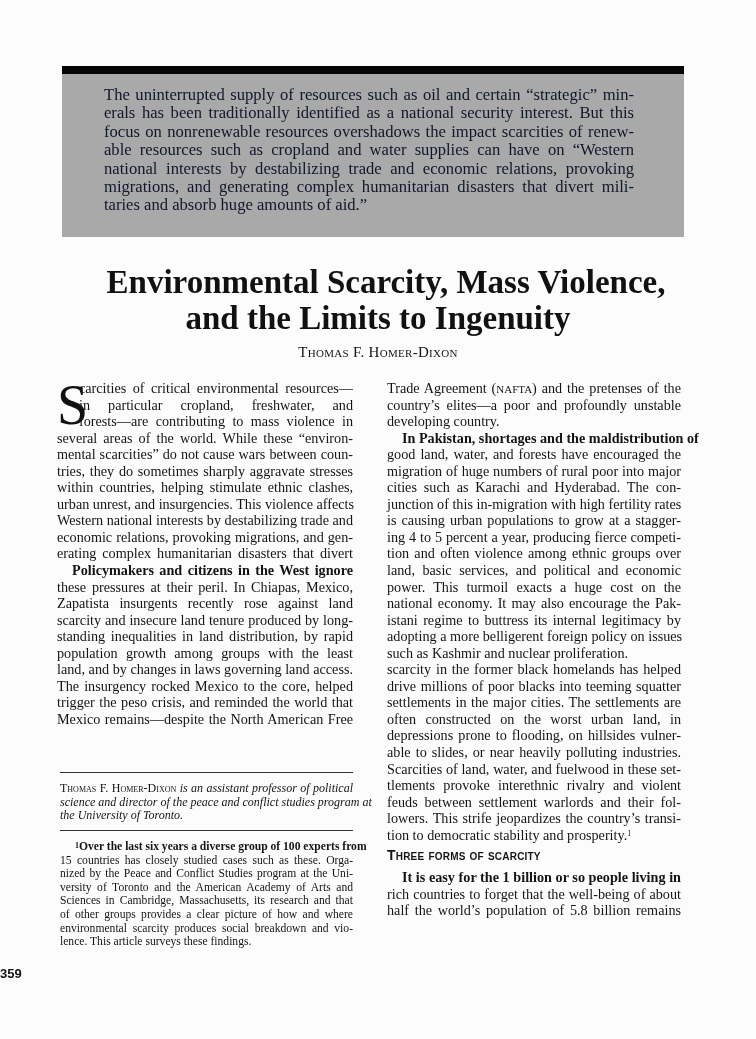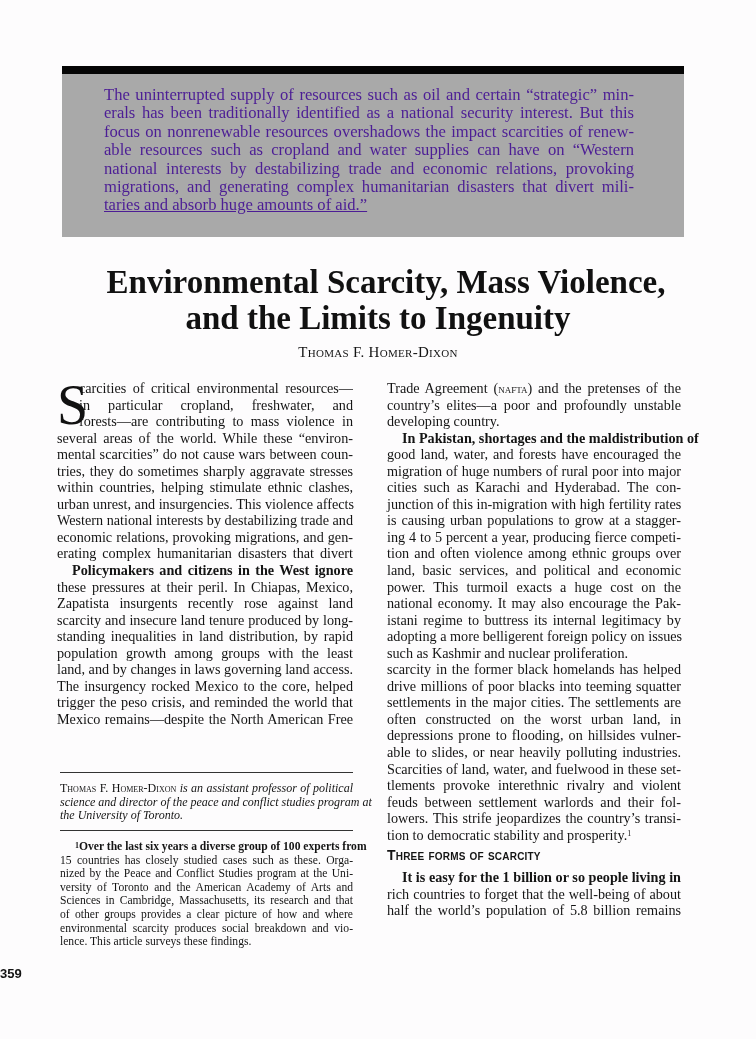--- a/index.html
+++ b/index.html
@@ -11,24 +11,24 @@
   }
   .pullquote {
     position: absolute; left: 62px; top: 66px; width: 622px; height: 171px;
     background: #a9a9a9;
   }
   .pullquote .bar {
     position: absolute; left: 0; top: 0; right: 0; height: 8px; background: #050505;
   }
   .pullquote .text {
     position: absolute; left: 42px; top: 20px; width: 530px;
-    font-size: 16.6px; line-height: 18.4px; color: #4c1d95;
+    font-size: 16.6px; line-height: 18.4px; color: #0f172a;
   }
   .pullquote .line { display: block; text-align: justify; text-align-last: justify; white-space: nowrap; }
-  .pullquote .line.last { text-align-last: left; text-decoration: underline; }
+  .pullquote .line.last { text-align-last: left; }
 
   .title {
     position: absolute; left: 0; width: 756px; text-align: center;
     font-weight: bold; font-size: 33px; color: #111;
   }
   .title.l1 { top: 264px; left: 8px; }
   .title.l2 { top: 300px; left: 0; }
   .author {
     position: absolute; top: 344px; left: 0; width: 756px; text-align: center;
     font-size: 15px; font-variant: small-caps; letter-spacing: 0.3px;
@@ -63,21 +63,21 @@
     font-size: 11.6px; line-height: 13.6px;
   }
   .fn .ln { height: 13.6px; }
   .fn sup, .col sup { font-size: 8px; vertical-align: top; position: relative; top: -1px; }
 
   .section-head {
     font-family: "Liberation Sans", "DejaVu Sans", sans-serif; font-weight: bold;
     font-size: 14px; font-variant: small-caps; letter-spacing: 0.2px; height: 22px !important;
     text-align: left !important; text-align-last: left !important; padding-top: 4px;
   }
-  .sc { font-variant: small-caps; font-size: 13px; }
+  .sc { font-variant: small-caps; font-size: 16px; }
 
   .pagenum {
     position: absolute; top: 966px; left: 0; width: 756px; text-align: left;
     font-family: "Liberation Sans", "DejaVu Sans", sans-serif; font-weight: bold; font-size: 13px;
   }
 </style>
 </head>
 <body>
 
 <div class="pullquote">

